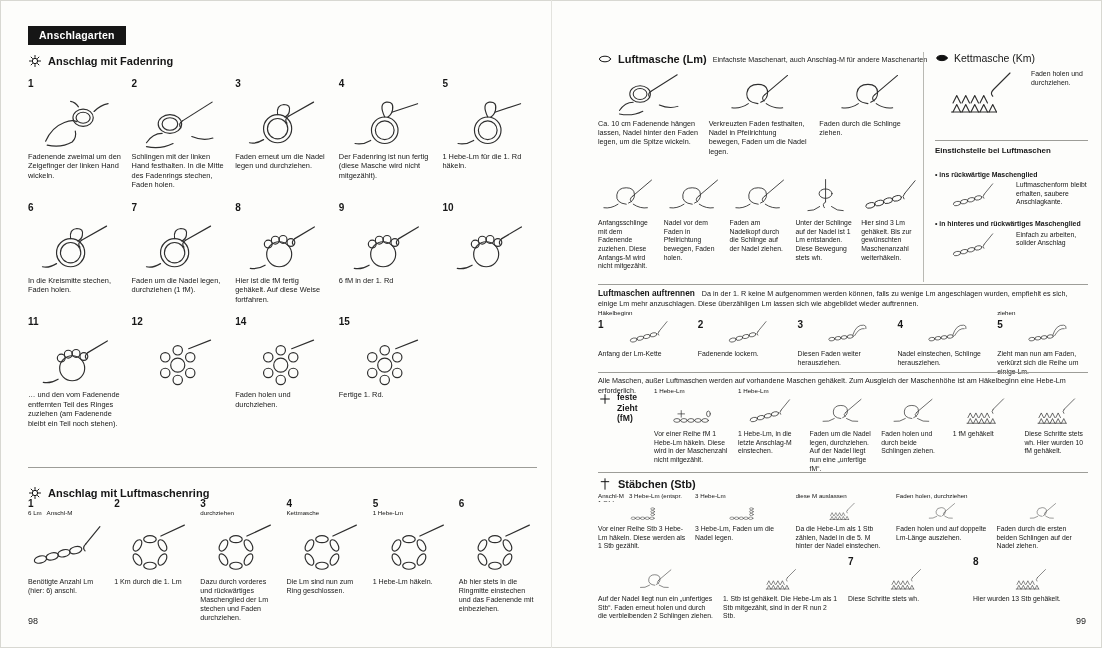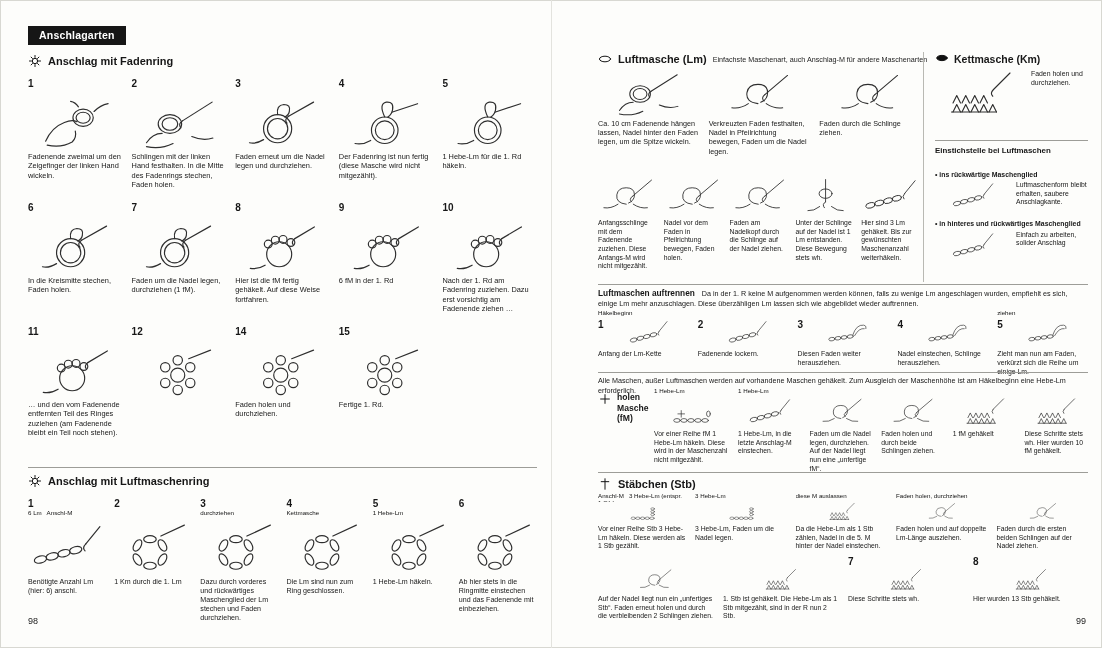--- a/index.html
+++ b/index.html
@@ -36,21 +36,21 @@
   .h-c .art{height:44px}.g3 .cap{font-size:7.2px}
   .h-d .art{height:40px}.g5n .cap{font-size:6.8px}
   .g6 .cap{font-size:7.1px}
   .auf .art{height:28px;flex:1}.auf .cap{font-size:6.9px}
   .a-top{display:flex;align-items:flex-start;gap:4px}
   .fm-grid .art{height:30px}.fm-grid .cap{font-size:6.8px}
   .stb1 .art{height:20px}.stb1 .cap{font-size:6.8px}
   .stb2 .art{height:24px}.stb2 .cap{font-size:6.8px}
   .para{position:absolute;font-size:7.2px;line-height:1.32}
   .para b{font-size:8.3px;margin-right:5px}
-  .sec-head2{display:flex;align-items:flex-end;gap:5px;font-size:10.5px;font-weight:bold}
+  .sec-head2{display:flex;align-items:center;gap:5px;font-size:10.5px;font-weight:normal}
   .km-body{display:flex;gap:6px;margin-top:5px;align-items:flex-start}
   .km-art{width:90px;height:48px;flex:0 0 auto}
   .km-cap{font-size:6.9px;line-height:1.3;flex:1}
   .mini-head{font-size:7.9px;font-weight:bold;margin-bottom:16px}
   .e-item{margin-bottom:9px}
   .e-bullet{font-size:6.9px;font-weight:bold;line-height:1.2;margin-bottom:2px}
   .e-bullet::before{content:"• "}
   .e-body{display:flex;gap:5px;align-items:flex-start}
   .e-art{width:76px;height:30px;flex:0 0 auto}
   .e-cap{font-size:6.8px;line-height:1.25;flex:1}
@@ -299,21 +299,20 @@
         </div>
 
         <div class="step">
           <div class="num">10</div>
           <div class="lbl-row"></div>
           <div class="art">
             <svg viewBox="0 0 100 64" preserveAspectRatio="xMidYMid meet">
               <use href="#art-ring-st"></use>
             </svg>
           </div>
-          <div class="cap">Nach der 1. Rd am Fadenring zuziehen. Dazu erst vorsichtig am Fadenende ziehen …</div>
         </div>
 
         <div class="step">
           <div class="num">11</div>
           <div class="lbl-row"></div>
           <div class="art">
             <svg viewBox="0 0 100 64" preserveAspectRatio="xMidYMid meet">
               <use href="#art-ring-st"></use>
             </svg>
           </div>
@@ -349,21 +348,21 @@
             <svg viewBox="0 0 100 64" preserveAspectRatio="xMidYMid meet">
               <use href="#art-ring-full"></use>
             </svg>
           </div>
           <div class="cap">Fertige 1. Rd.</div>
         </div>
       </div>
 
     <div class="rule" style="left:28px;right:14px;top:467px"></div>
 
-    <div class="sec-head" style="left:28px;top:474px">
+    <div class="sec-head" style="left:28px;top:486px">
       <svg class="ic" viewBox="0 0 24 24">
           <circle cx="12" cy="12" r="4.6"></circle>
           <path d="M12 2.5v3.4M12 18.1v3.4M2.5 12h3.4M18.1 12h3.4M5.3 5.3l2.4 2.4M16.3 16.3l2.4 2.4M18.7 5.3l-2.4 2.4M7.7 16.3l-2.4 2.4"></path>
         </svg>
       <span>Anschlag mit Luftmaschenring</span>
     </div>
 
     <div class="grid g6 h-b" style="left:28px;right:14px;top:498px">
 
         <div class="step">
@@ -653,21 +652,21 @@
     <div class="rule" style="left:47px;right:14px;top:372px"></div>
 
     <div class="para" style="left:47px;right:14px;top:376px">Alle Maschen, außer Luftmaschen werden auf vorhandene Maschen gehäkelt. Zum Ausgleich der Maschenhöhe ist am Häkelbeginn eine Hebe-Lm erforderlich.</div>
 
     <div class="grid fm-grid" style="left:47px;right:14px;top:388px">
       <div class="sym-title">
         <svg class="ic" viewBox="0 0 24 24">
             <path d="M12 4.5V19.5M4.5 12H19.5"></path>
           </svg>
         <div>
-          <div>holen Masche</div>
+          <div>feste Zieht</div>
           <div>(fM)</div>
         </div>
       </div>
 
         <div class="step">
           <div class="lbl-row">1 Hebe-Lm</div>
           <div class="art">
             <svg viewBox="0 0 100 64" preserveAspectRatio="xMidYMid meet">
               <use href="#art-chart-fm"></use>
             </svg>

